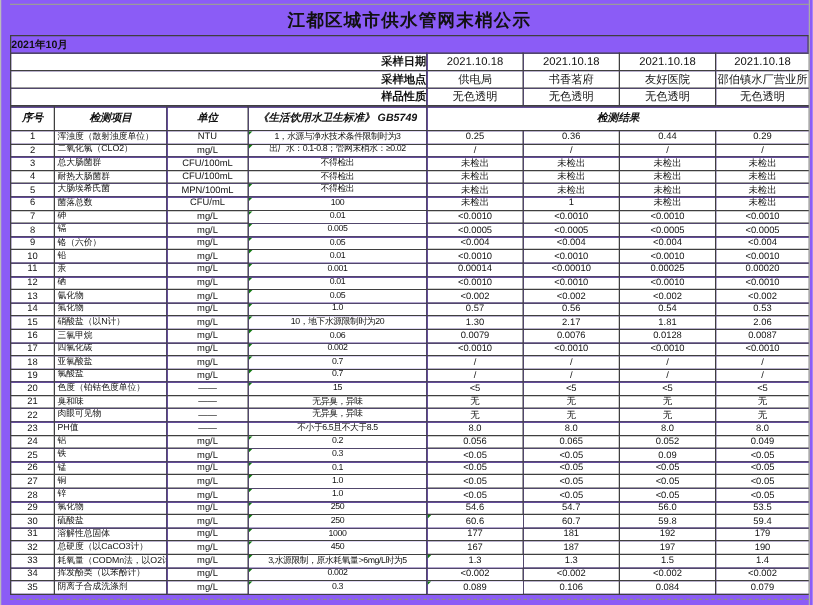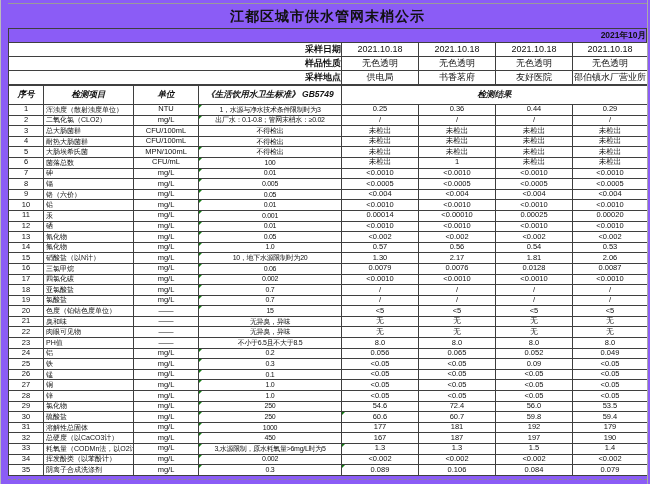--- a/index.html
+++ b/index.html
@@ -34,24 +34,23 @@
     position:absolute;left:7px;top:479px;width:639px;height:0;
     border-top:1px dashed #8a8a8a;
   }
   .title{
     height:24px;line-height:24px;
     text-align:center;font-size:14px;font-weight:bold;
     letter-spacing:1px;
   }
   .subtitle{
     height:13px;line-height:13px;
-    text-align:right;font-size:8.5px;font-weight:bold;
+    text-align:left;font-size:8.5px;font-weight:bold;
     border:1px solid var(--border);
     border-bottom:none;
-    padding-left:24px;
   }
   table{border-collapse:collapse;table-layout:fixed;width:639px;}
   td,th{
     border:1px solid var(--border);
     padding:0;margin:0;
     text-align:center;vertical-align:middle;
     font-size:7.5px;line-height:1.15;
     overflow:hidden;white-space:nowrap;
     background:#fff;
     font-weight:normal;
@@ -94,32 +93,32 @@
       </colgroup>
       <tbody>
           <tr>
             <td class="lbl">采样日期</td>
             <td>2021.10.18</td>
             <td>2021.10.18</td>
             <td>2021.10.18</td>
             <td>2021.10.18</td>
           </tr>
           <tr>
+            <td class="lbl">采样地点</td>
+            <td>供电局</td>
+            <td>书香茗府</td>
+            <td>友好医院</td>
+            <td>邵伯镇水厂营业所</td>
+          </tr>
+          <tr>
             <td class="lbl">样品性质</td>
             <td>无色透明</td>
             <td>无色透明</td>
             <td>无色透明</td>
             <td>无色透明</td>
-          </tr>
-          <tr>
-            <td class="lbl">采样地点</td>
-            <td>供电局</td>
-            <td>书香茗府</td>
-            <td>友好医院</td>
-            <td>邵伯镇水厂营业所</td>
           </tr>
         </tbody>
     </table>
 
     <table id="main-table">
       <colgroup>
         <col style="width:35px">
           <col style="width:90px">
           <col style="width:65px">
           <col style="width:143px">
@@ -417,21 +416,21 @@
             <td>&lt;0.05</td>
             <td>&lt;0.05</td>
             <td>&lt;0.05</td>
           </tr>
           <tr>
             <td>29</td>
             <td class="item">氯化物</td>
             <td>mg/L</td>
             <td class="std flag">250</td>
             <td>54.6</td>
-            <td>72.4</td>
+            <td>54.7</td>
             <td>56.0</td>
             <td>53.5</td>
           </tr>
           <tr>
             <td>30</td>
             <td class="item">硫酸盐</td>
             <td>mg/L</td>
             <td class="std flag">250</td>
             <td class="flag">60.6</td>
             <td>60.7</td>

